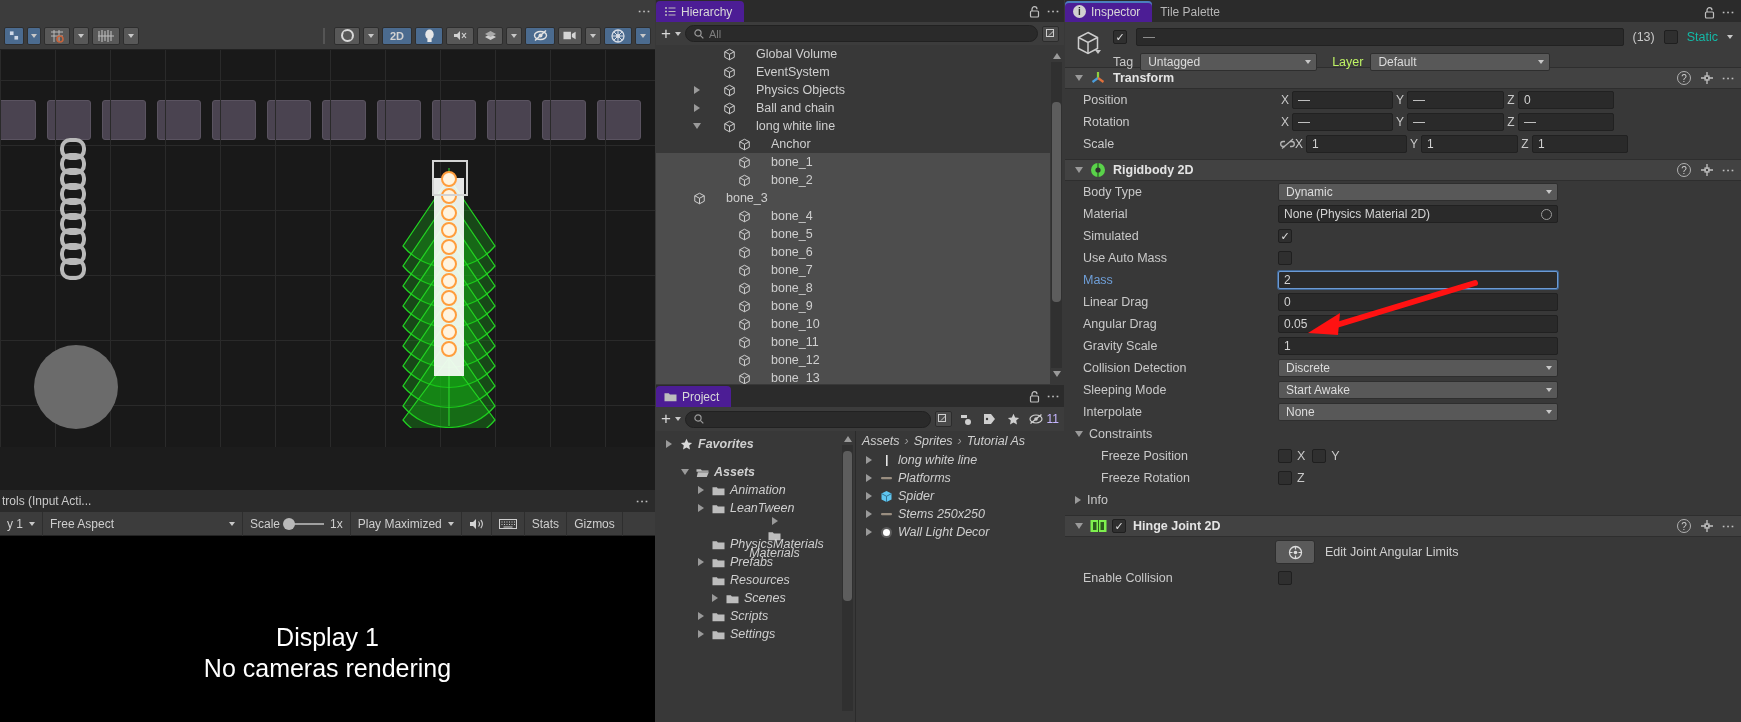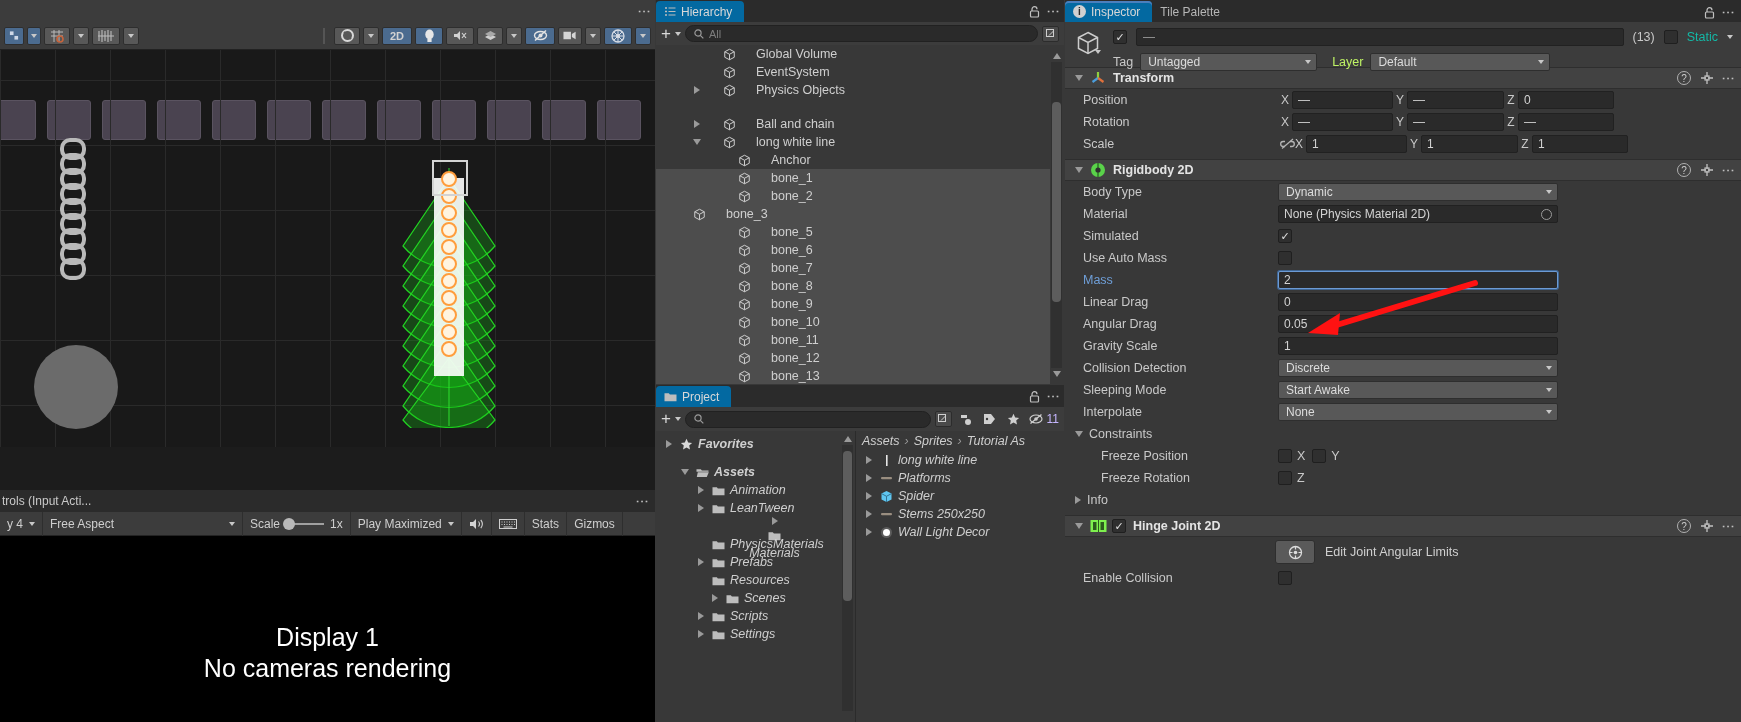--- a/index.html
+++ b/index.html
@@ -13,21 +13,21 @@
   }
   #root { position: relative; width: 1741px; height: 722px; }
 
   
   .panel { position: absolute; background: #383838; }
   .tab {
     height: 21px; padding: 0 12px 0 8px; display: flex; align-items: center; gap: 5px;
     font-size: 12px; color: #b6b6b6; background: transparent;
     border-top-left-radius: 4px; border-top-right-radius: 4px;
   }
-  .tab.active { background: #0369a1; color: #d8d8d8; }
+  .tab.active { background: #4c1d95; color: #d8d8d8; }
   .tab.active.inspector { box-shadow: inset 0 2px 0 0 #4b7fbd; }
   .iconbtn {
     height: 18px; min-width: 20px; padding: 0 4px; background: #585858; border: 1px solid #2e2e2e;
     border-radius: 2px; display: flex; align-items: center; justify-content: center;
     color: #d2d2d2; font-size: 11px;
   }
   .iconbtn.on { background: #4b6b8f; }
   .caret { width: 0; height: 0; border-left: 4px solid transparent; border-right: 4px solid transparent; border-top: 5px solid #c8c8c8; }
   .caret.sm { border-left-width: 3px; border-right-width: 3px; border-top-width: 4px; }
   .tri { width: 0; height: 0; border-top: 4px solid transparent; border-bottom: 4px solid transparent; border-left: 6px solid #9a9a9a; }
@@ -300,21 +300,21 @@
     </div>
   </div>
 
   <div class="panel" id="gameview">
     <div id="game-tabbar">
       <span class="ttl">trols (Input Acti...</span>
       <span class="dots">⋮</span>
     </div>
     <div id="game-toolbar">
       <div>
-        <span>y 4</span>
+        <span>y 1</span>
         <span class="caret sm"></span>
       </div>
       <div style="width:200px;justify-content:space-between">
         <span>Free Aspect</span>
         <span class="caret sm"></span>
       </div>
       <div>
         <span>Scale</span>
         <span class="slider-track">
             <span class="slider-knob"></span>
@@ -406,21 +406,21 @@
         <div class="hrow" style="padding-left: 34px;">
           <span class="arrow">
             <span class="tri"></span>
           </span>
           <svg width="13" height="13" viewBox="0 0 26 26">
             <path d="M13 2.5l9.5 5v11L13 23.5 3.5 18.5v-11z" fill="none" stroke="#cdcdcd" stroke-width="2"></path>
             <path d="M3.5 7.5L13 12.5l9.5-5M13 12.5v11" fill="none" stroke="#cdcdcd" stroke-width="2"></path>
           </svg>
           <span>Physics Objects</span>
         </div>
-        <div class="hrow" style="padding-left: 34px; margin-top: 16px;">
+        <div class="hrow" style="padding-left: 34px;">
           <span class="arrow">
             <span class="tri"></span>
           </span>
           <svg width="13" height="13" viewBox="0 0 26 26">
             <path d="M13 2.5l9.5 5v11L13 23.5 3.5 18.5v-11z" fill="none" stroke="#cdcdcd" stroke-width="2"></path>
             <path d="M3.5 7.5L13 12.5l9.5-5M13 12.5v11" fill="none" stroke="#cdcdcd" stroke-width="2"></path>
           </svg>
           <span>Ball and chain</span>
         </div>
         <div class="hrow" style="padding-left: 34px;">
@@ -457,20 +457,28 @@
           </svg>
           <span>bone_2</span>
         </div>
         <div class="hrow sel" style="">
           <span class="arrow"></span>
           <svg width="13" height="13" viewBox="0 0 26 26">
             <path d="M13 2.5l9.5 5v11L13 23.5 3.5 18.5v-11z" fill="none" stroke="#cdcdcd" stroke-width="2"></path>
             <path d="M3.5 7.5L13 12.5l9.5-5M13 12.5v11" fill="none" stroke="#cdcdcd" stroke-width="2"></path>
           </svg>
           <span>bone_3</span>
+        </div>
+        <div class="hrow sel" style="padding-left: 49px;">
+          <span class="arrow"></span>
+          <svg width="13" height="13" viewBox="0 0 26 26">
+            <path d="M13 2.5l9.5 5v11L13 23.5 3.5 18.5v-11z" fill="none" stroke="#cdcdcd" stroke-width="2"></path>
+            <path d="M3.5 7.5L13 12.5l9.5-5M13 12.5v11" fill="none" stroke="#cdcdcd" stroke-width="2"></path>
+          </svg>
+          <span>bone_4</span>
         </div>
         <div class="hrow sel" style="padding-left: 49px;">
           <span class="arrow"></span>
           <svg width="13" height="13" viewBox="0 0 26 26">
             <path d="M13 2.5l9.5 5v11L13 23.5 3.5 18.5v-11z" fill="none" stroke="#cdcdcd" stroke-width="2"></path>
             <path d="M3.5 7.5L13 12.5l9.5-5M13 12.5v11" fill="none" stroke="#cdcdcd" stroke-width="2"></path>
           </svg>
           <span>bone_5</span>
         </div>
         <div class="hrow sel" style="padding-left: 49px;">

